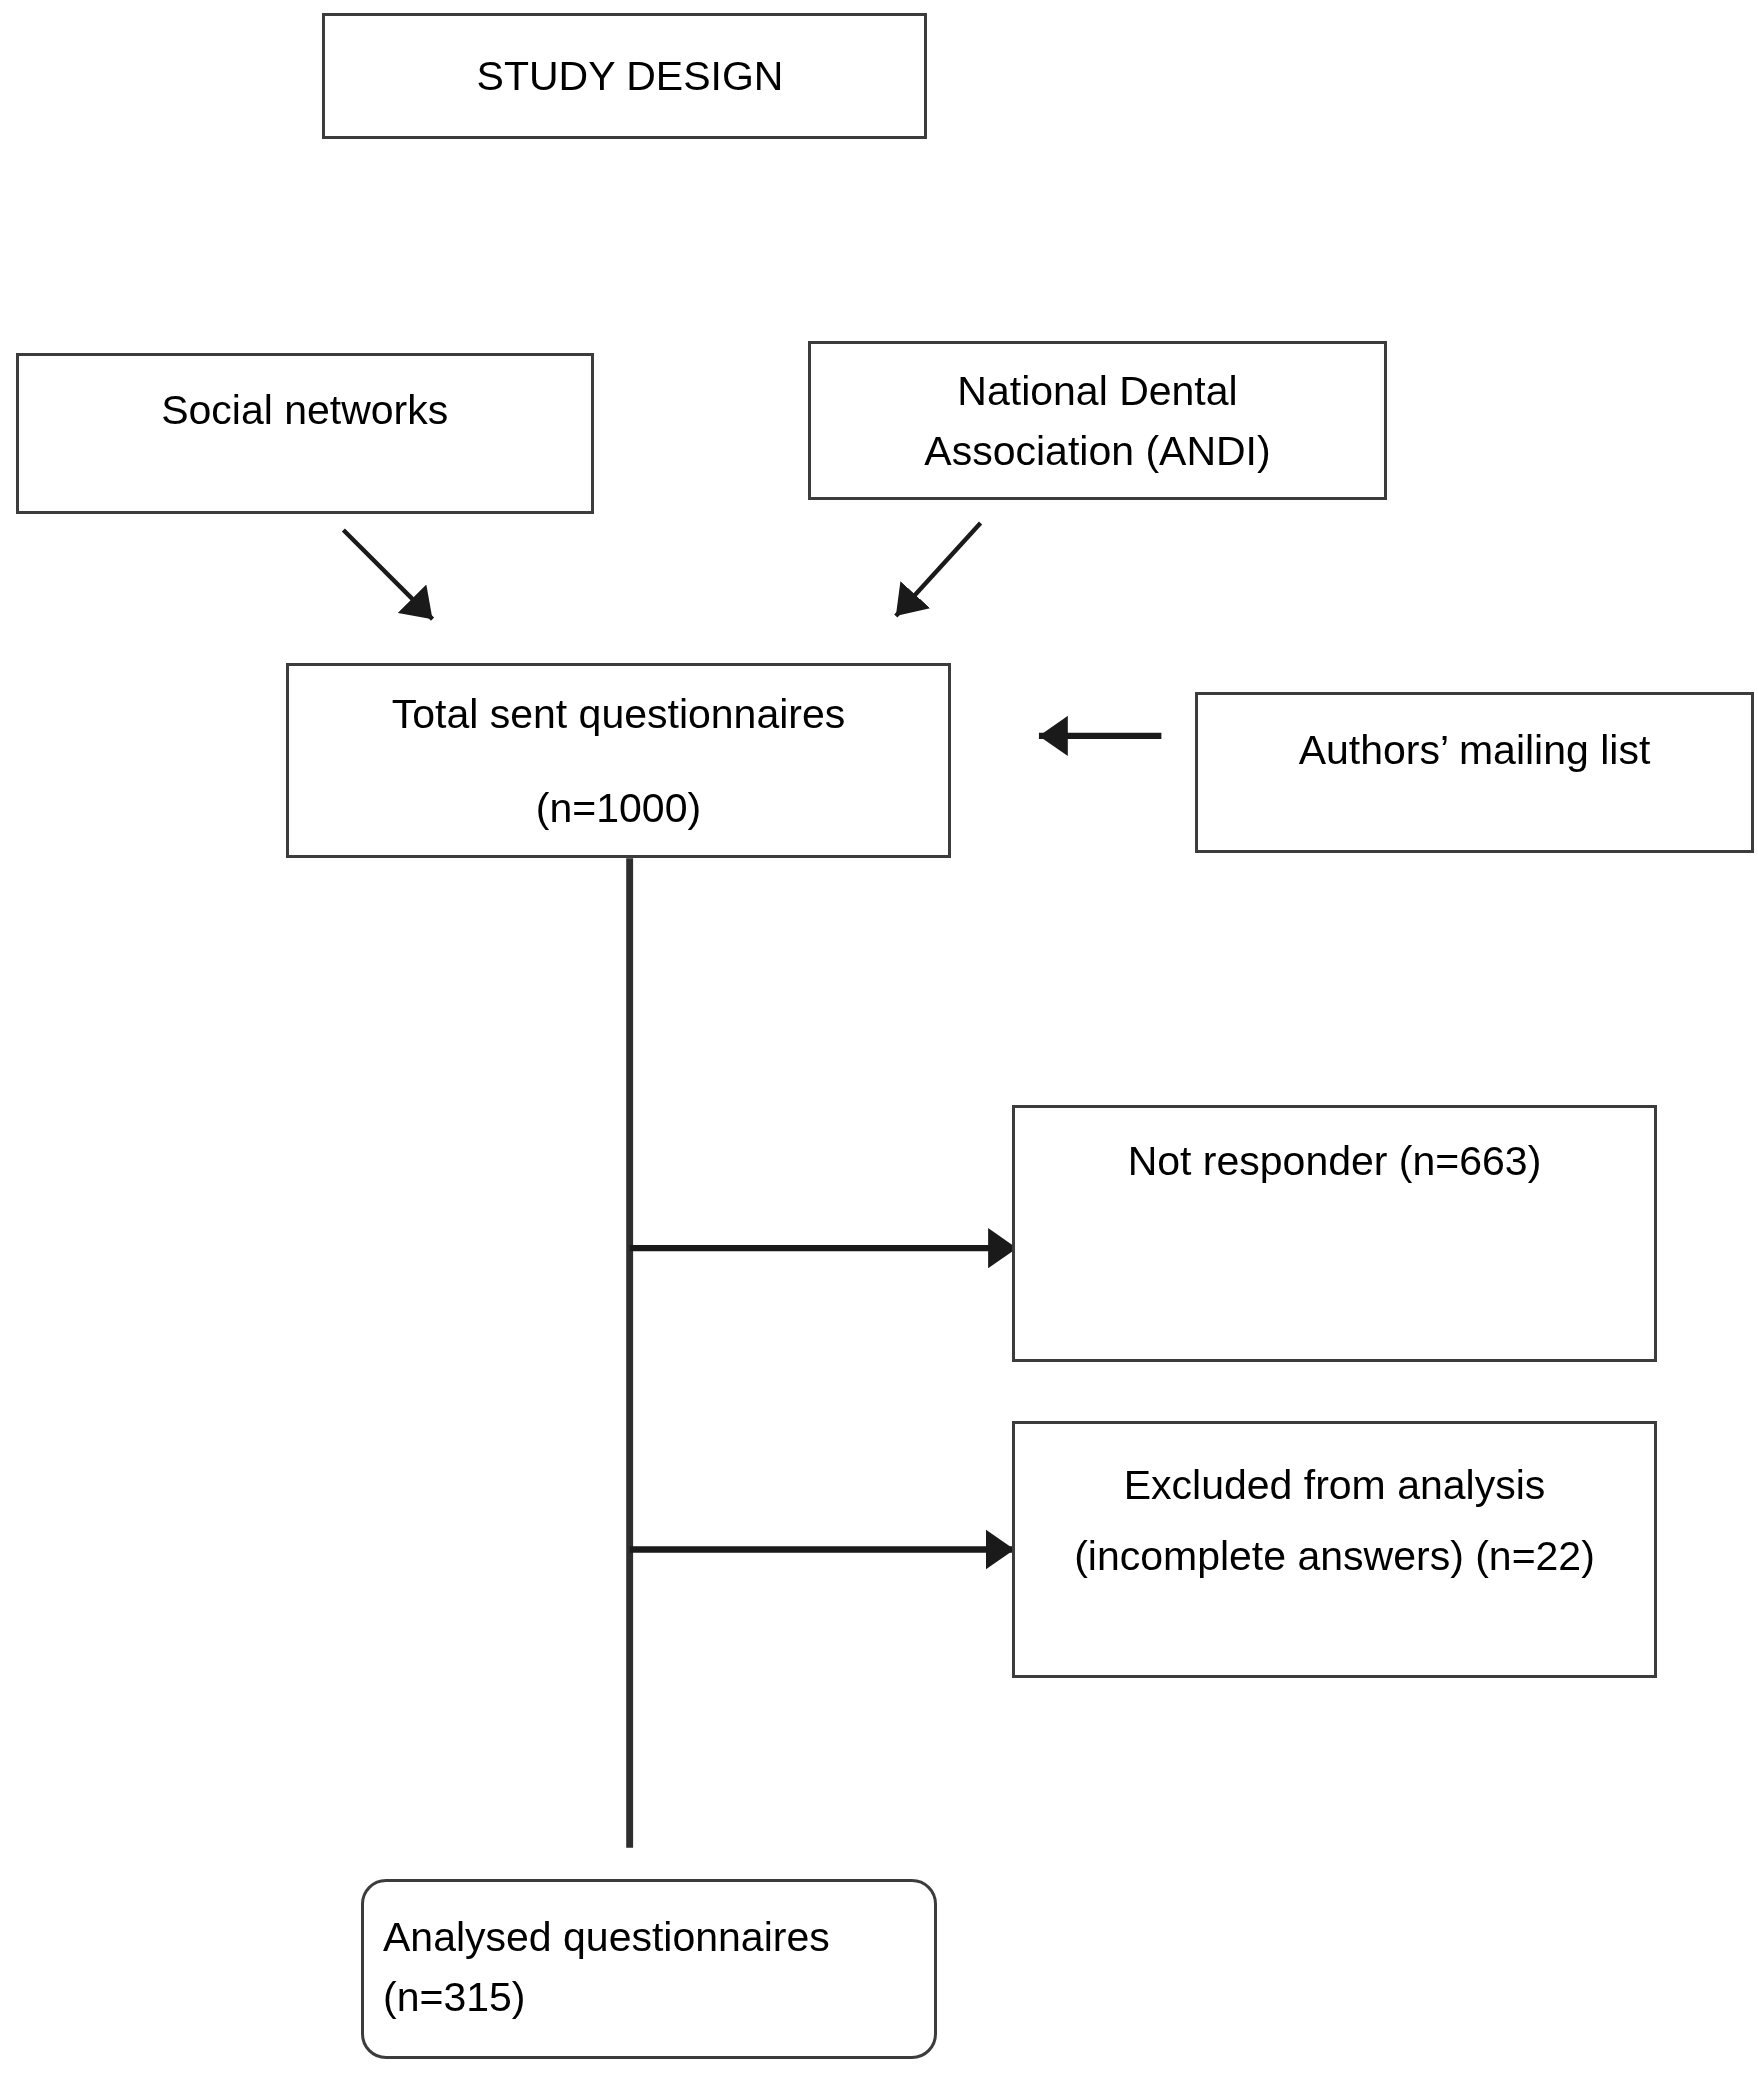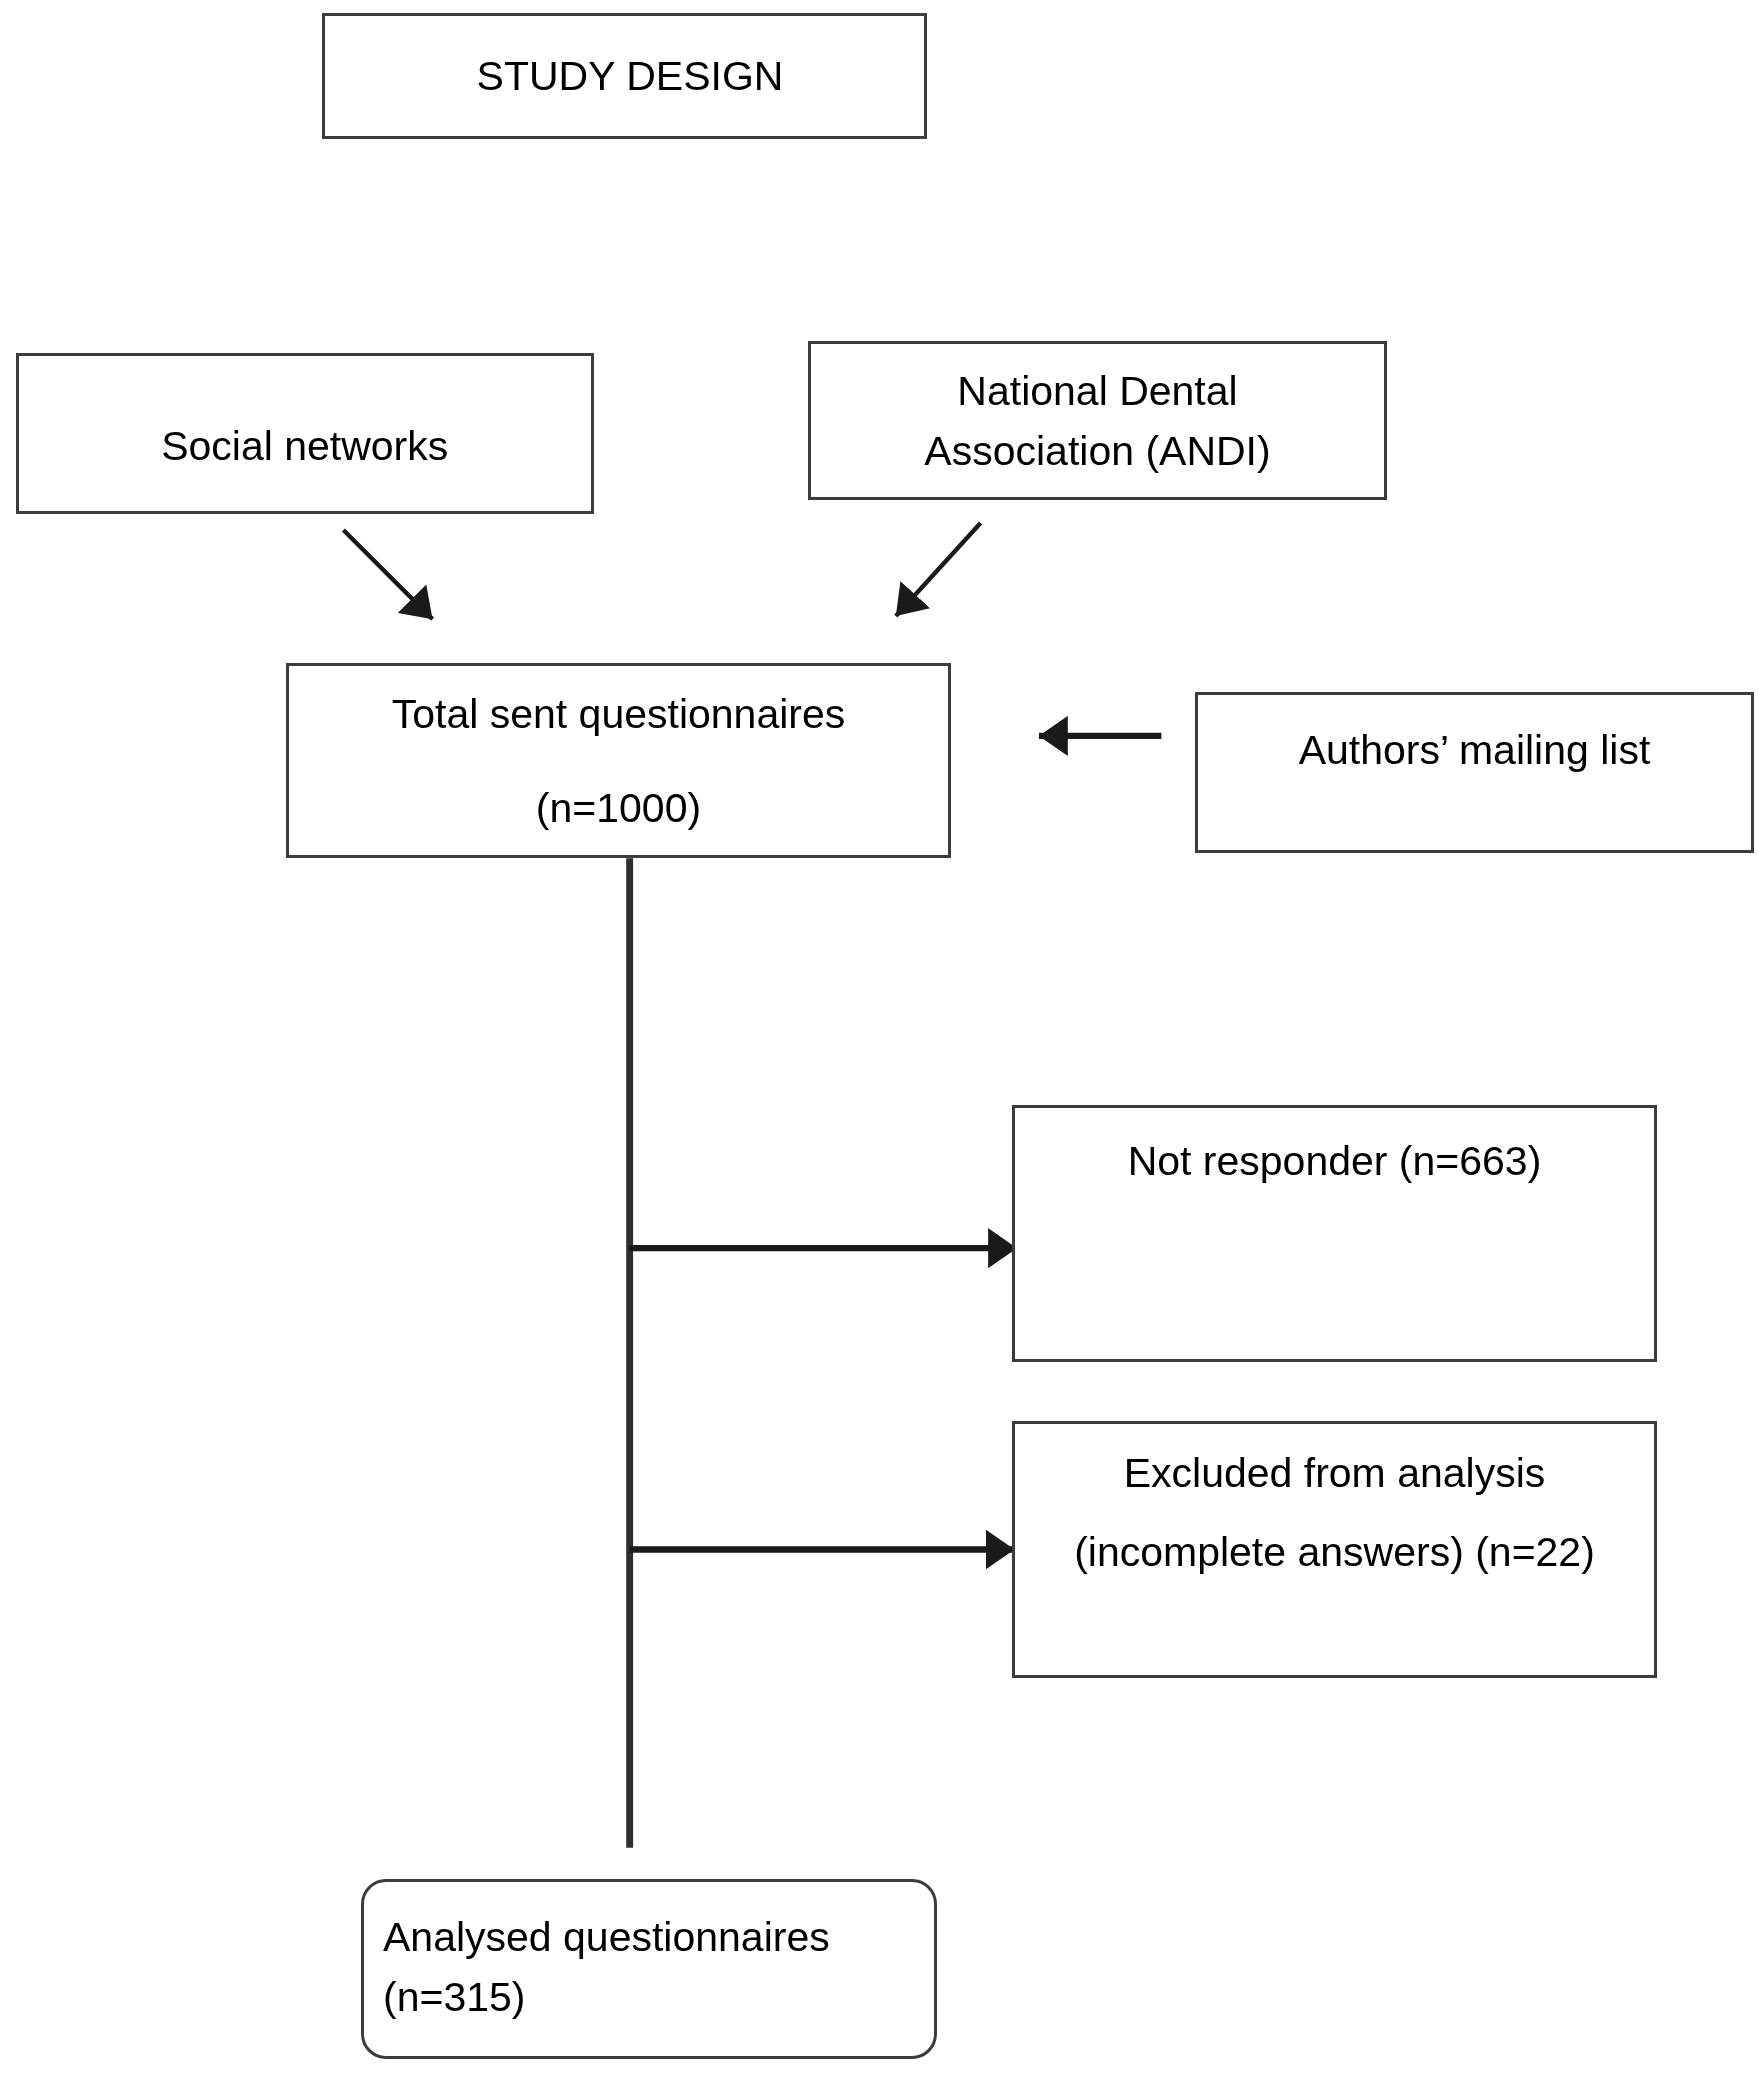--- a/index.html
+++ b/index.html
@@ -32,26 +32,26 @@
     flex-direction: column;
     align-items: center;
     font-size: 41px;
     line-height: 60px;
     color: #000000;
     text-align: center;
   }
   .box span { display: block; }
 
   #box-study-design   { left: 322px;  top: 12.6px;   width: 605px;  height: 126px; justify-content: center; padding-left: 11px; }
-  #box-social         { left: 15.7px;   top: 353px;  width: 578px;  height: 161px; padding-top: 24px; justify-content: center; }
+  #box-social         { left: 15.7px;   top: 353px;  width: 578px;  height: 161px; padding-top: 24px; }
   #box-national       { left: 808px; top: 341px;  width: 579px;  height: 159px; justify-content: center; }
   #box-total          { left: 286px;  top: 663px; width: 665px; height: 195px; justify-content: center; gap: 34px; }
   #box-authors        { left: 1195px; top: 660px; width: 559px;  height: 161px; padding-top: 25px; margin-top: 32px; }
   #box-not-responder  { left: 1012px; top: 1105px; width: 645px; height: 257px; padding-top: 22.6px; }
-  #box-excluded       { left: 1012px; top: 1421px; width: 645px; height: 257px; padding-top: 19px; gap: 19px; }
+  #box-excluded       { left: 1012px; top: 1421px; width: 645px; height: 257px; padding-top: 31px; gap: 11px; }
   #box-analysed       { left: 361px;  top: 1879px; width: 576px;  height: 180px; align-items: flex-start; text-align: left; padding: 25px 0 0 19px; border-radius: 25px; }
 </style>
 </head>
 <body>
 
 <div class="canvas">
 
   <svg class="connectors" width="1759" height="2077" viewBox="0 0 2802 3308" xmlns="http://www.w3.org/2000/svg">
     <defs>
       <marker id="ah" markerUnits="userSpaceOnUse" markerWidth="50" markerHeight="64" refX="46" refY="32" orient="auto">

